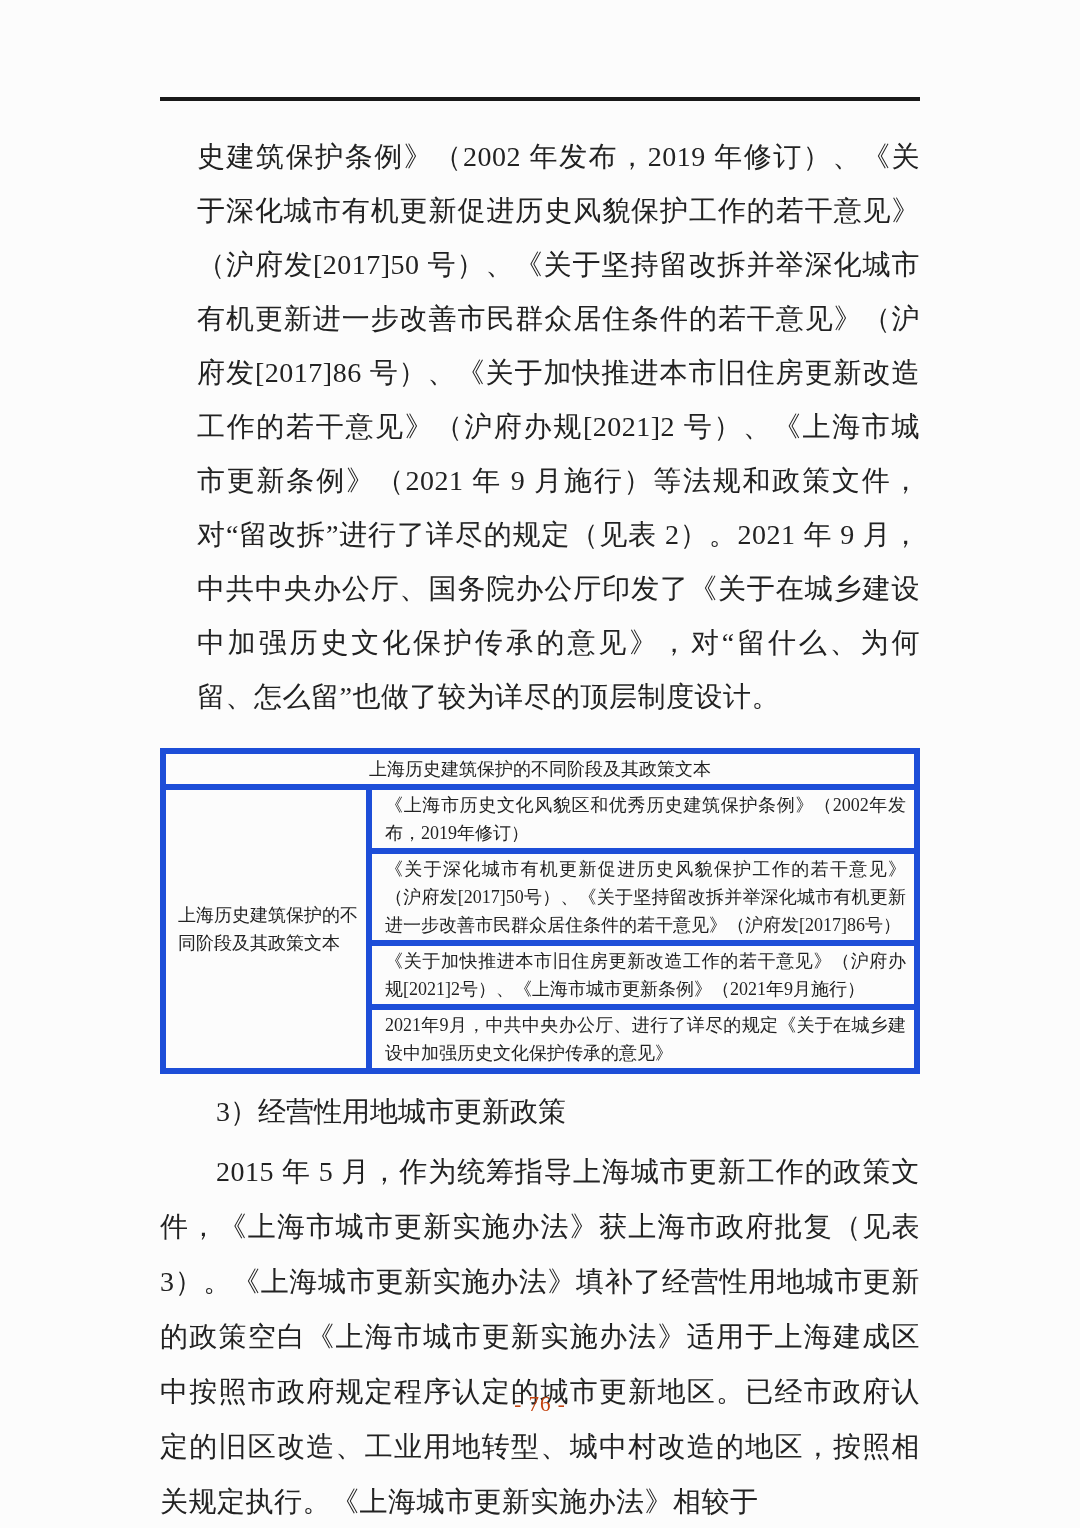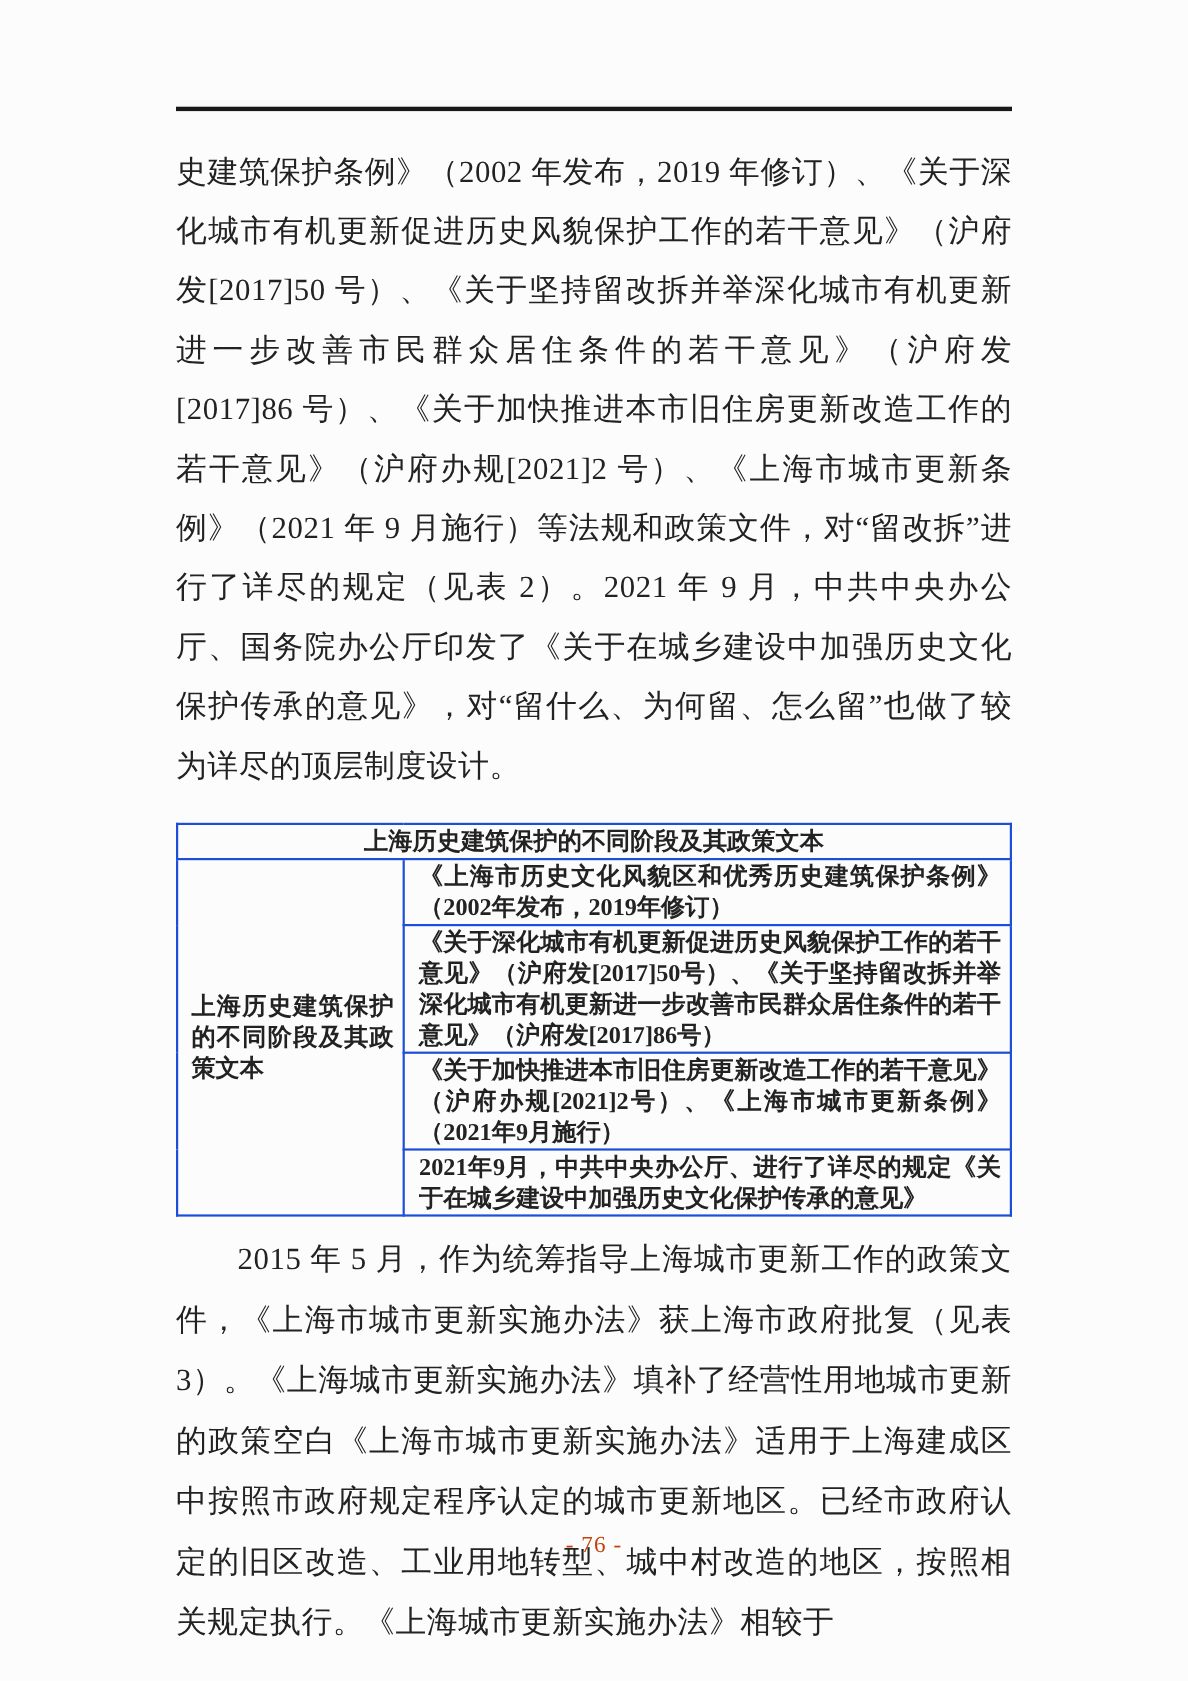--- a/index.html
+++ b/index.html
@@ -30,34 +30,34 @@
   .body-para {
     margin: 0;
     font-size: 28px;
     line-height: 54px;
     text-align: justify;
     text-justify: inter-character;
     letter-spacing: 0.5px;
   }
   .para-1 {
     margin-top: 29px;
+    margin-left: 37px;
   }
   .policy-table {
     width: 100%;
     margin-top: 24px;
     border-collapse: collapse;
     table-layout: fixed;
   }
   .policy-table td {
-    border: 2px solid #1d4ed8;
-    font-size: 22px;
+    border: 6px solid #1d4ed8;
+    font-size: 18px;
     line-height: 28px;
     vertical-align: middle;
     overflow: hidden;
-    font-weight: bold;
   }
   .t-title {
     text-align: center;
     padding: 1px 4px;
     line-height: 26px;
   }
   .t-left {
     padding: 4px 8px 4px 12px;
     line-height: 27px;
     text-align: justify;
@@ -118,19 +118,20 @@
         </tr>
         <tr>
           <td class="t-cell">《关于加快推进本市旧住房更新改造工作的若干意见》（沪府办规[2021]2号）、《上海市城市更新条例》（2021年9月施行）</td>
         </tr>
         <tr>
           <td class="t-cell">2021年9月，中共中央办公厅、进行了详尽的规定《关于在城乡建设中加强历史文化保护传承的意见》</td>
         </tr>
       </tbody>
     </table>
 
+    <p class="section-heading">3）经营性用地城市更新政策</p>
 
     <p class="body-para para-2">2015 年 5 月，作为统筹指导上海城市更新工作的政策文件，《上海市城市更新实施办法》获上海市政府批复（见表 3）。《上海城市更新实施办法》填补了经营性用地城市更新的政策空白《上海市城市更新实施办法》适用于上海建成区中按照市政府规定程序认定的城市更新地区。已经市政府认定的旧区改造、工业用地转型、城中村改造的地区，按照相关规定执行。《上海城市更新实施办法》相较于</p>
 
   </div>
 
   <div class="page-footer">- 76 -</div>
 </div>
 
 </body></html>

